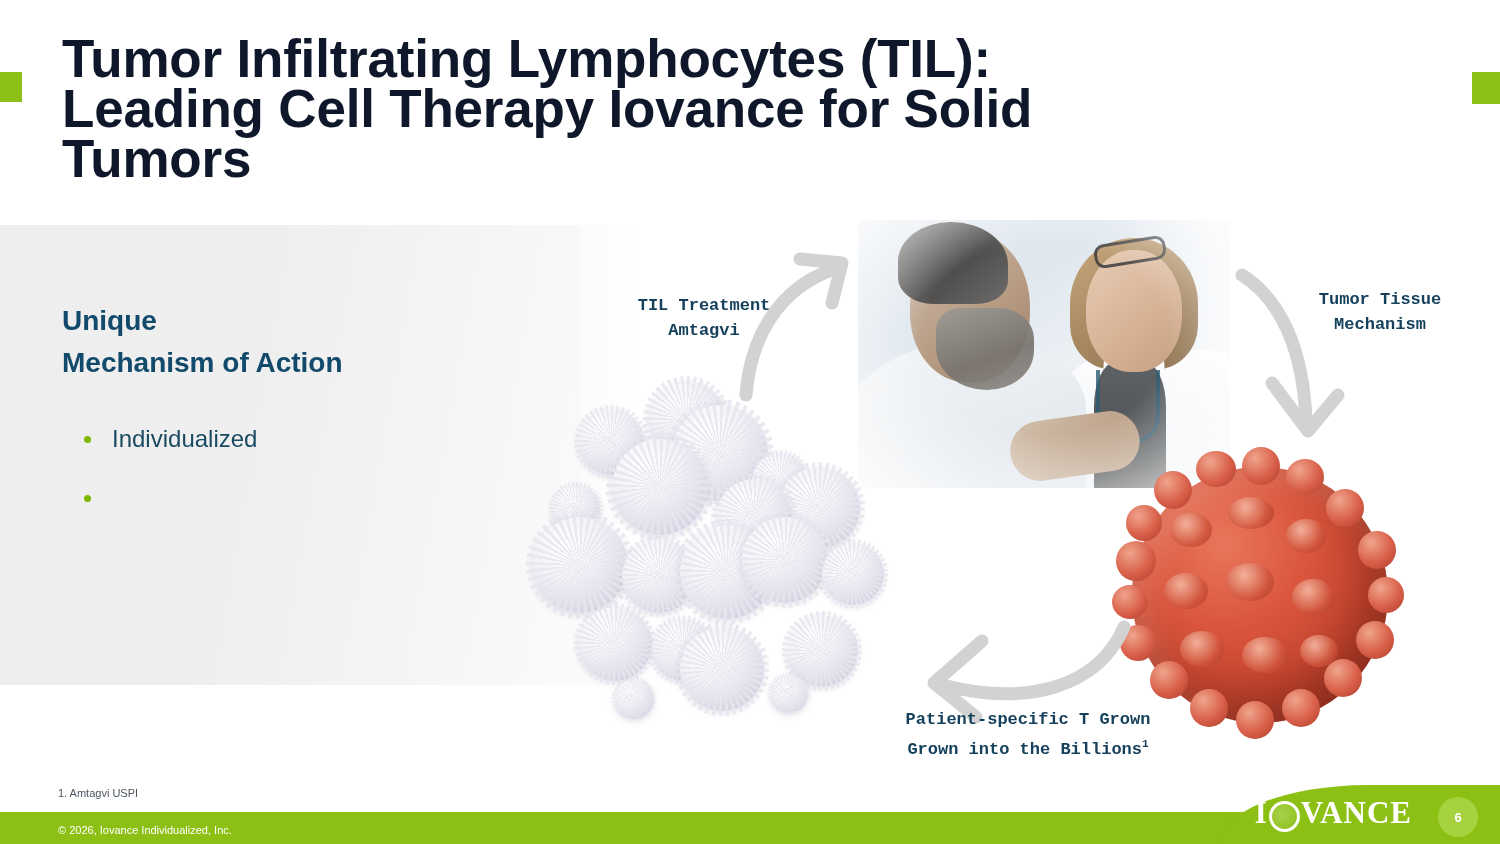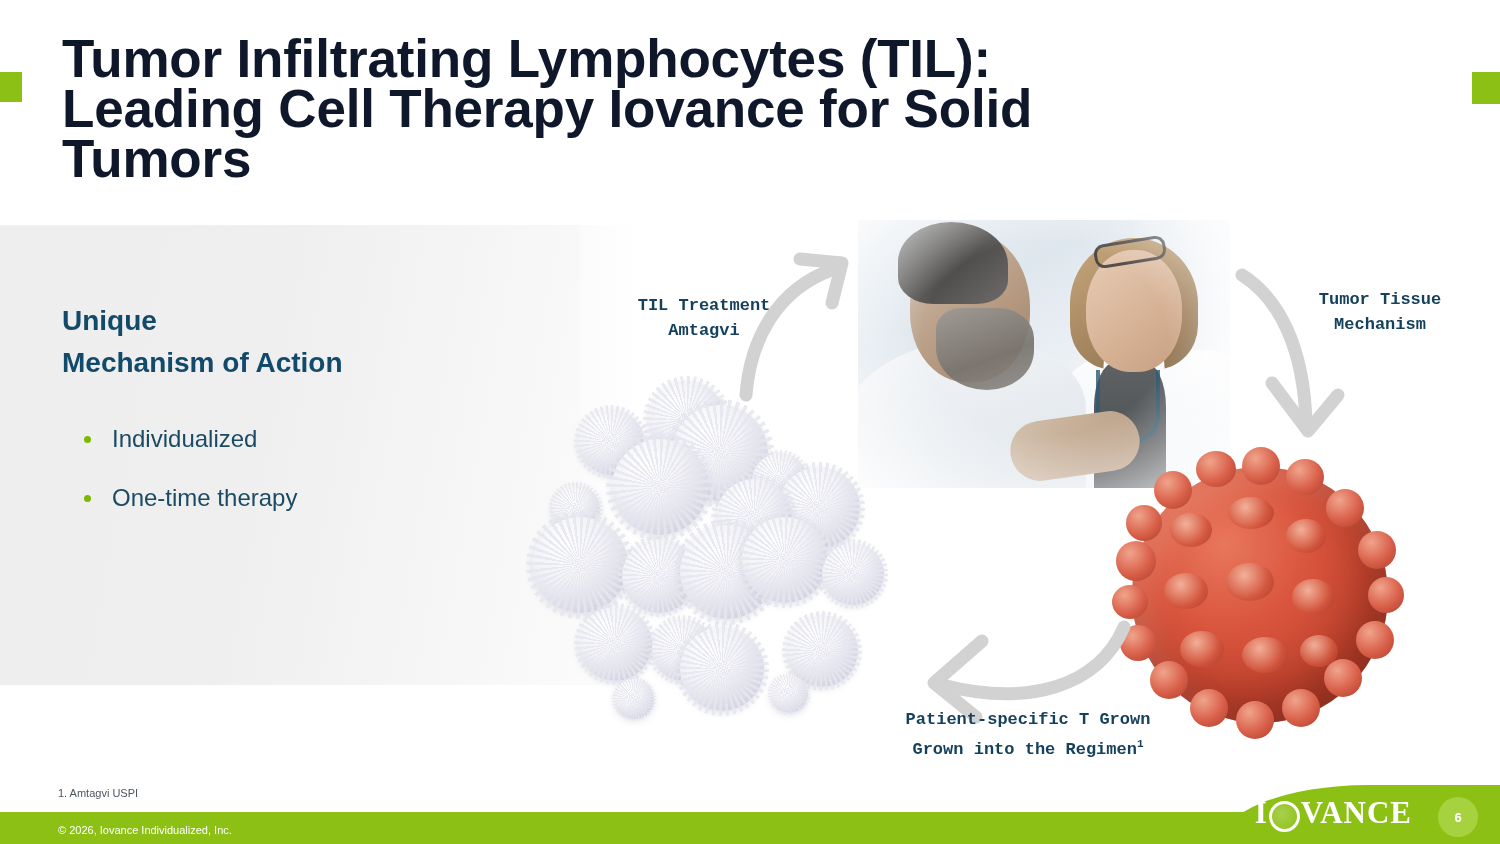--- a/index.html
+++ b/index.html
@@ -135,21 +135,20 @@
     <span class="line">Mechanism of Action</span>
   </div>
 
   <ul class="bullets">
     <li>
       <span class="dot"></span>
       <span class="txt">Individualized</span>
     </li>
     <li>
       <span class="dot"></span>
-      <span class="txt">One-time therapy</span>
     </li>
   </ul>
 
   <div class="stage">
 
     <div class="photo">
       <div class="bg"></div>
       <div class="wall"></div>
       <div class="coat"></div>
       <div class="scrub"></div>
@@ -237,21 +236,21 @@
       <span>Amtagvi</span>
     </div>
 
     <div class="dlabel lbl-tumor">
       <span>Tumor Tissue</span><br>
       <span>Mechanism</span>
     </div>
 
     <div class="dlabel lbl-grown">
       <span>Patient-specific T Grown</span><br>
-      <span>Grown into the Regimen</span><sup>1</sup>
+      <span>Grown into the Billions</span><sup>1</sup>
     </div>
   </div>
 
   <div class="footnote">1. Amtagvi USPI</div>
 
   <div class="footer-band"></div>
   <div class="footer-swoop"></div>
   <div class="copyright">© 2026, Iovance Individualized, Inc.</div>
 
   <div class="logo">

